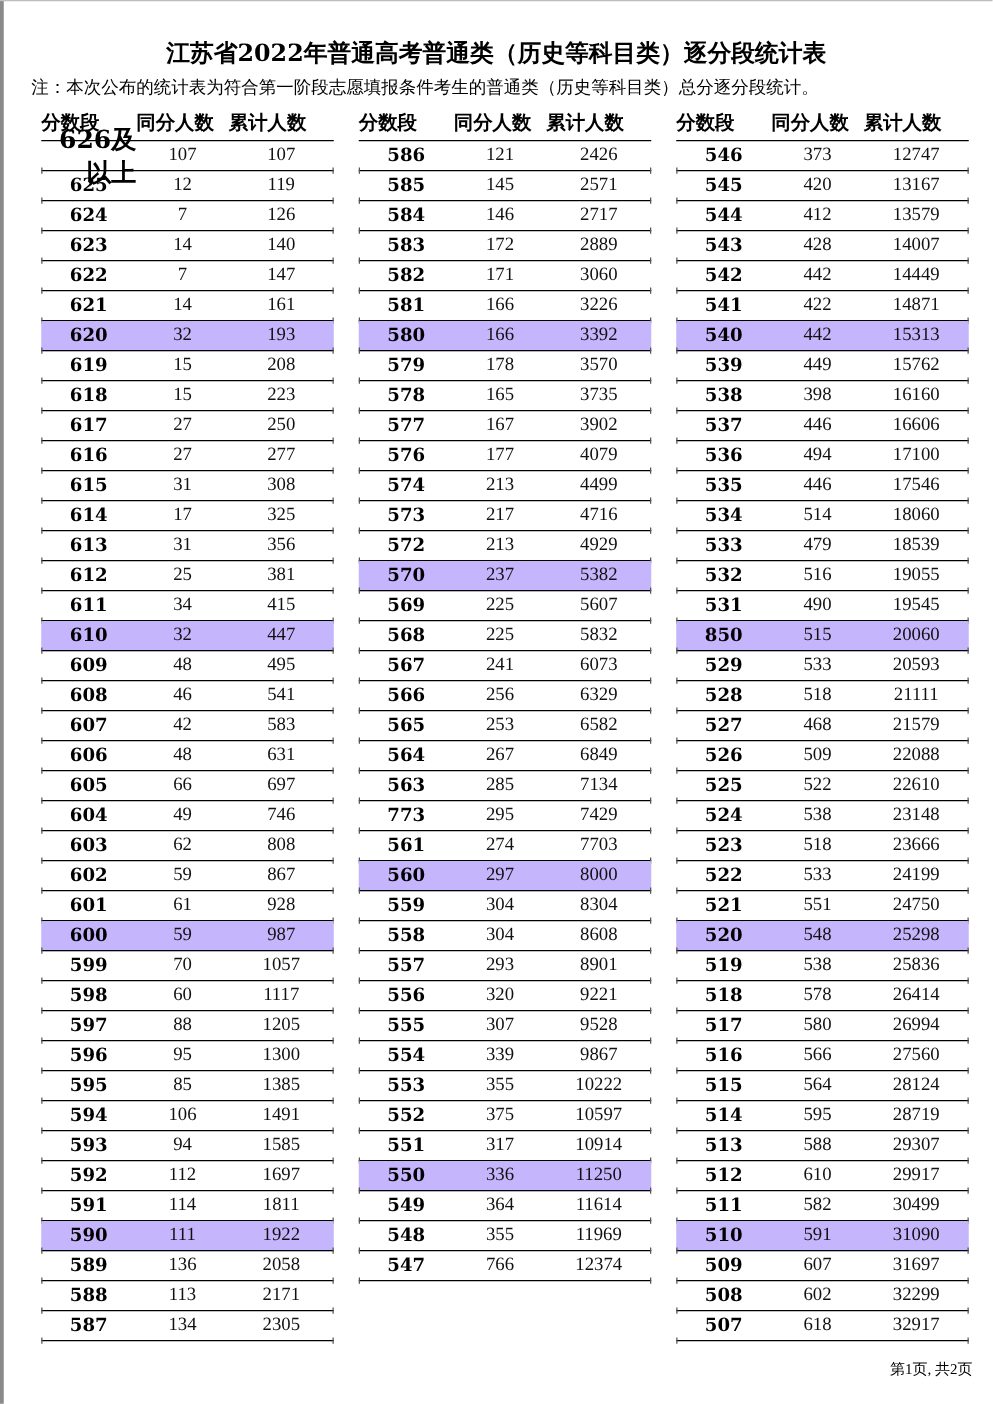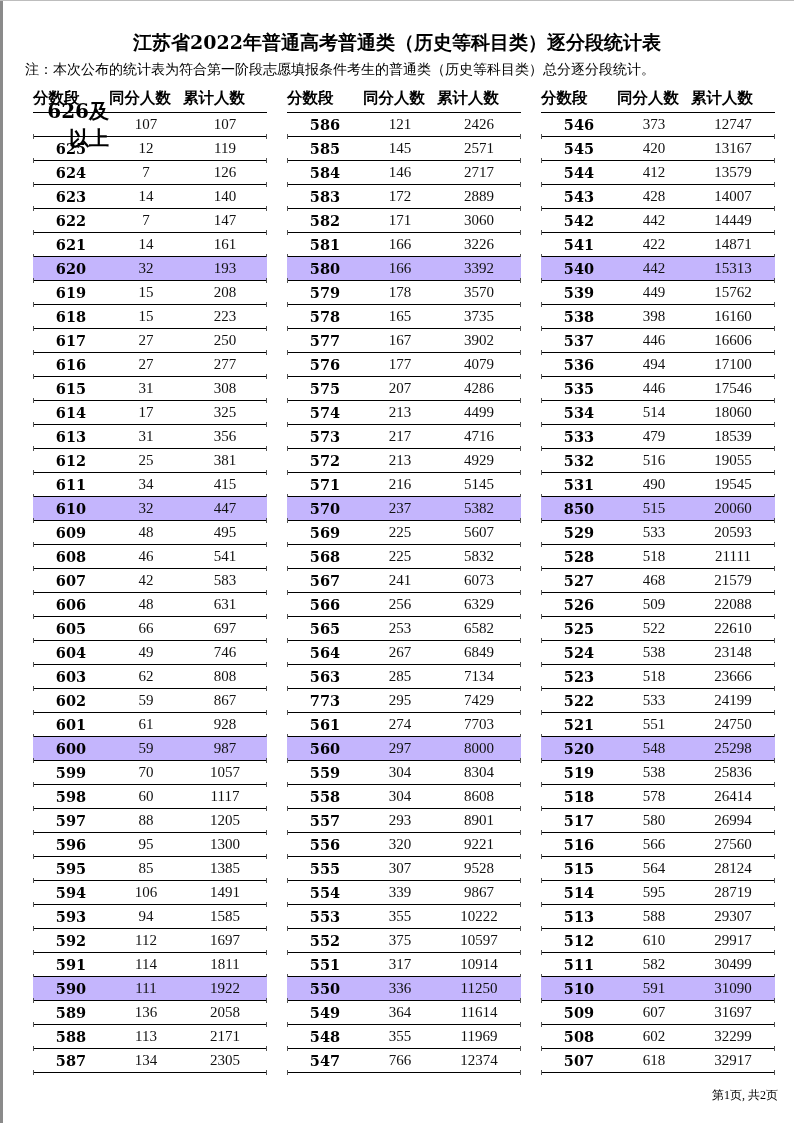--- a/index.html
+++ b/index.html
@@ -302,43 +302,33 @@
       <span class="c1">577</span>
       <span class="c2">167</span>
       <span class="c3">3902</span>
     </div>
     <div class="row">
       <span class="c1">576</span>
       <span class="c2">177</span>
       <span class="c3">4079</span>
     </div>
     <div class="row">
-      <span class="c1">575</span>
-      <span class="c2">207</span>
-      <span class="c3">4286</span>
-    </div>
-    <div class="row">
       <span class="c1">574</span>
       <span class="c2">213</span>
       <span class="c3">4499</span>
     </div>
     <div class="row">
       <span class="c1">573</span>
       <span class="c2">217</span>
       <span class="c3">4716</span>
     </div>
     <div class="row">
       <span class="c1">572</span>
       <span class="c2">213</span>
       <span class="c3">4929</span>
-    </div>
-    <div class="row">
-      <span class="c1">571</span>
-      <span class="c2">216</span>
-      <span class="c3">5145</span>
     </div>
     <div class="row hl">
       <span class="c1">570</span>
       <span class="c2">237</span>
       <span class="c3">5382</span>
     </div>
     <div class="row">
       <span class="c1">569</span>
       <span class="c2">225</span>
       <span class="c3">5607</span>

